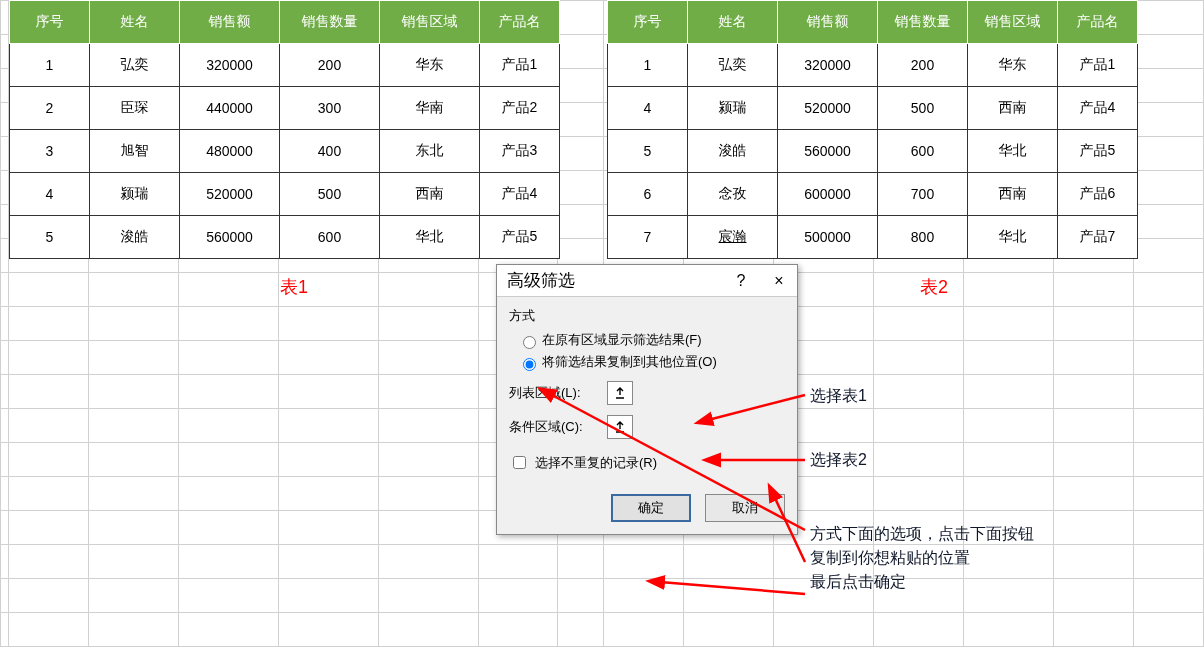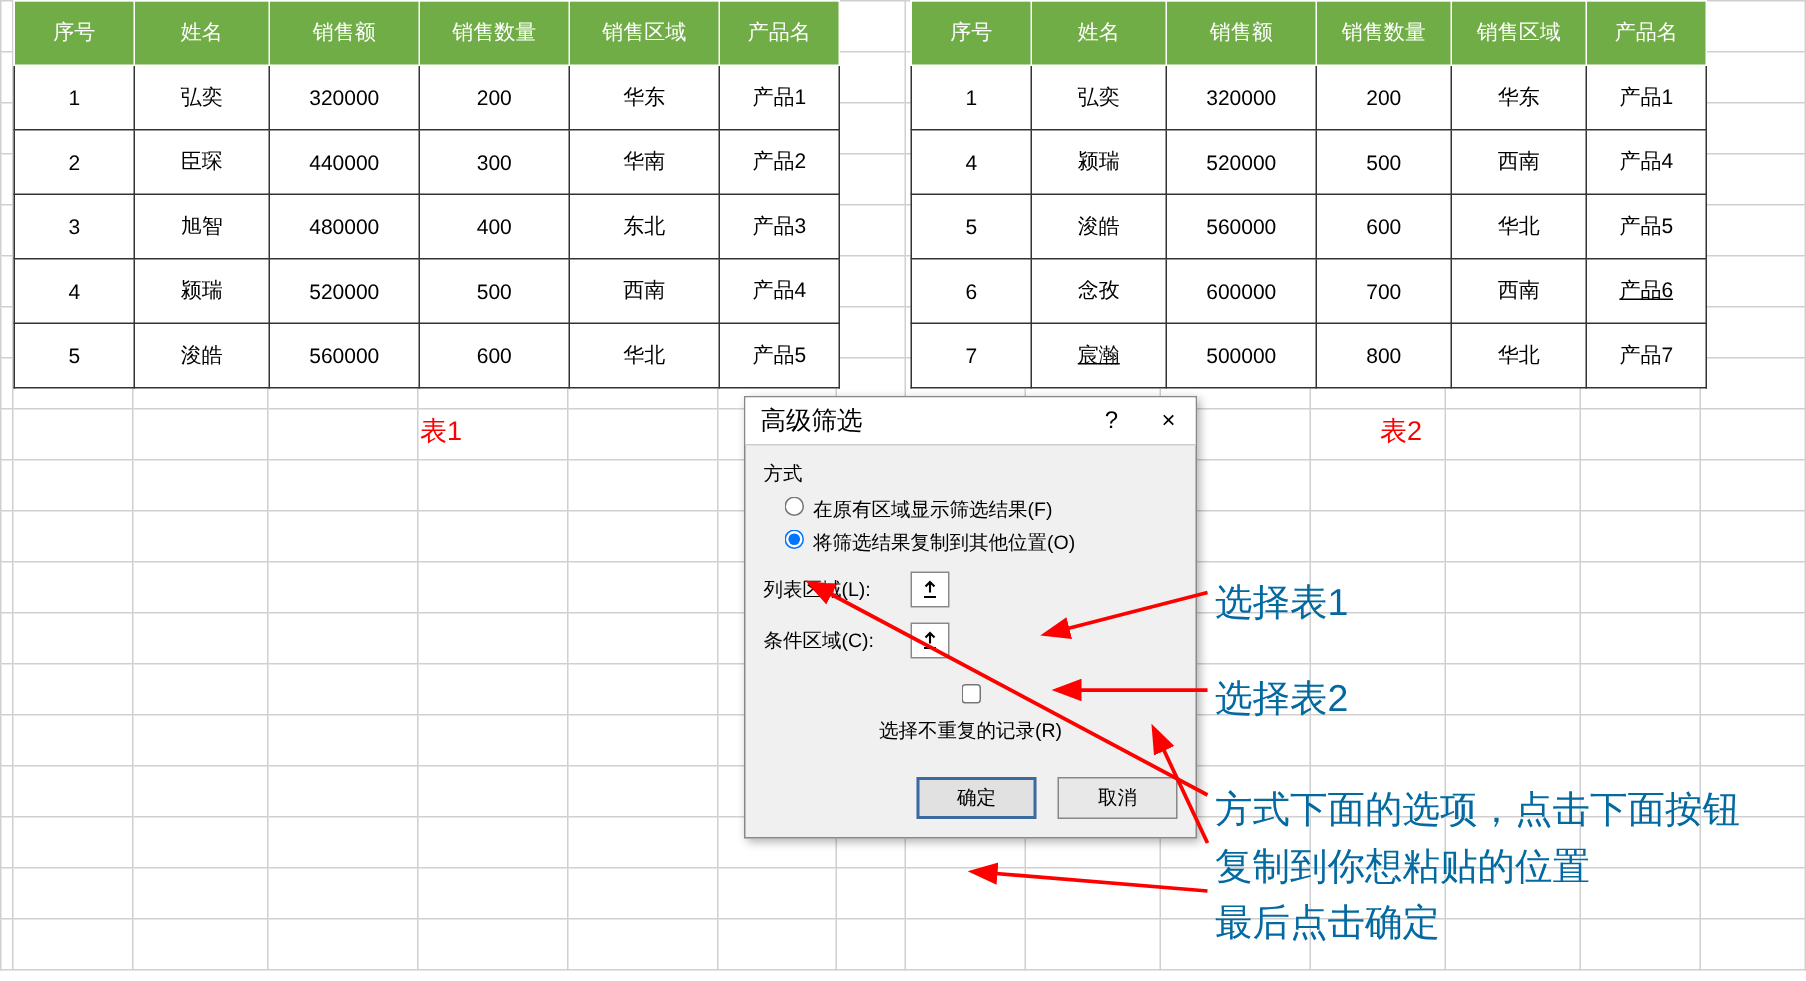--- a/index.html
+++ b/index.html
@@ -76,21 +76,21 @@
   .help-btn, .close-btn {
     cursor: pointer;
     font-size: 16px;
     width: 20px;
     text-align: center;
   }
   .dialog-body { padding: 10px 12px 4px 12px; }
   .section-label { margin-bottom: 6px; }
   .radio-row {
     display: flex;
-    align-items: flex-start;
+    align-items: flex-end;
     gap: 6px;
     margin: 4px 0 4px 14px;
   }
   .radio-row input { margin: 0; }
   .form-row {
     display: flex;
     align-items: center;
     margin: 10px 0;
     gap: 12px;
   }
@@ -112,21 +112,20 @@
     align-items: center;
     justify-content: center;
     cursor: pointer;
   }
   .range-btn svg { width: 12px; height: 14px; }
   .check-row {
     display: flex;
     align-items: center;
     gap: 6px;
     margin: 14px 0 10px 0;
-    flex-direction: column;
   }
   .dialog-buttons {
     display: flex;
     justify-content: flex-end;
     gap: 14px;
     padding: 8px 12px 12px 12px;
   }
   .dlg-btn {
     min-width: 80px;
     height: 28px;
@@ -139,22 +138,22 @@
     border: 2px solid #3a6aa0;
     background: #e1e1e1;
   }
   svg.arrows {
     position: absolute;
     top: 0; left: 0;
     pointer-events: none;
   }
   .anno {
     position: absolute;
-    color: #0369a1;
-    font-size: 25px;
+    color: #0f172a;
+    font-size: 16px;
     line-height: 1.5;
   }
 </style>
 </head>
 <body>
 <div class="sheet">
 
 <table class="grid-bg">
   <tbody>
     <tr>
@@ -574,21 +573,21 @@
             <td style="width: 90px;">600</td>
             <td style="width: 90px;">华北</td>
             <td style="width: 80px;">产品5</td>
           </tr>
           <tr>
             <td style="width: 80px;">6</td>
             <td style="width: 90px;">念孜</td>
             <td style="width: 100px;">600000</td>
             <td style="width: 90px;">700</td>
             <td style="width: 90px;">西南</td>
-            <td style="width: 80px; text-decoration: underline;">产品6</td>
+            <td style="width: 80px;">产品6</td>
           </tr>
           <tr>
             <td style="width: 80px;">7</td>
             <td style="width: 90px; text-decoration: underline;">宸瀚</td>
             <td style="width: 100px;">500000</td>
             <td style="width: 90px;">800</td>
             <td style="width: 90px;">华北</td>
             <td style="width: 80px;">产品7</td>
           </tr>
         </tbody>

